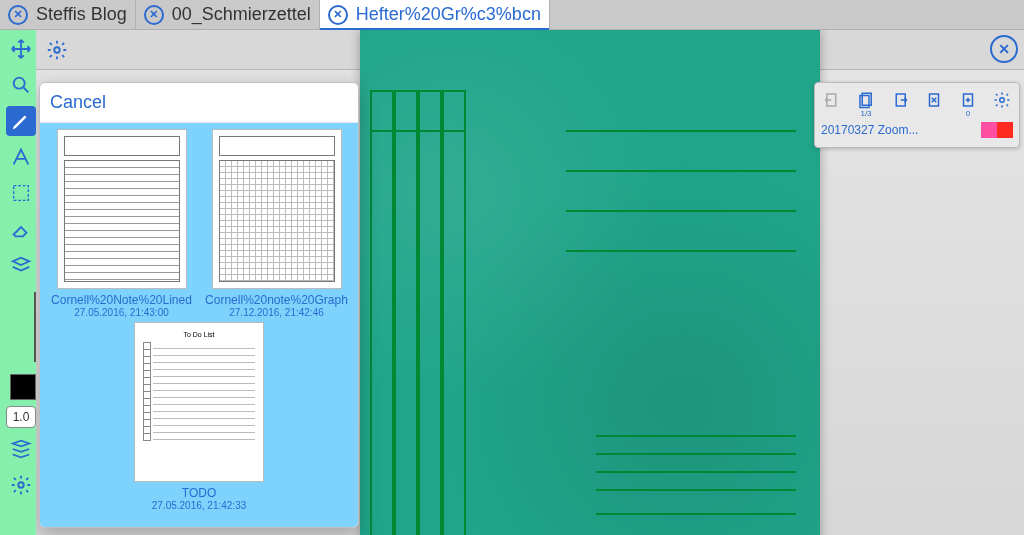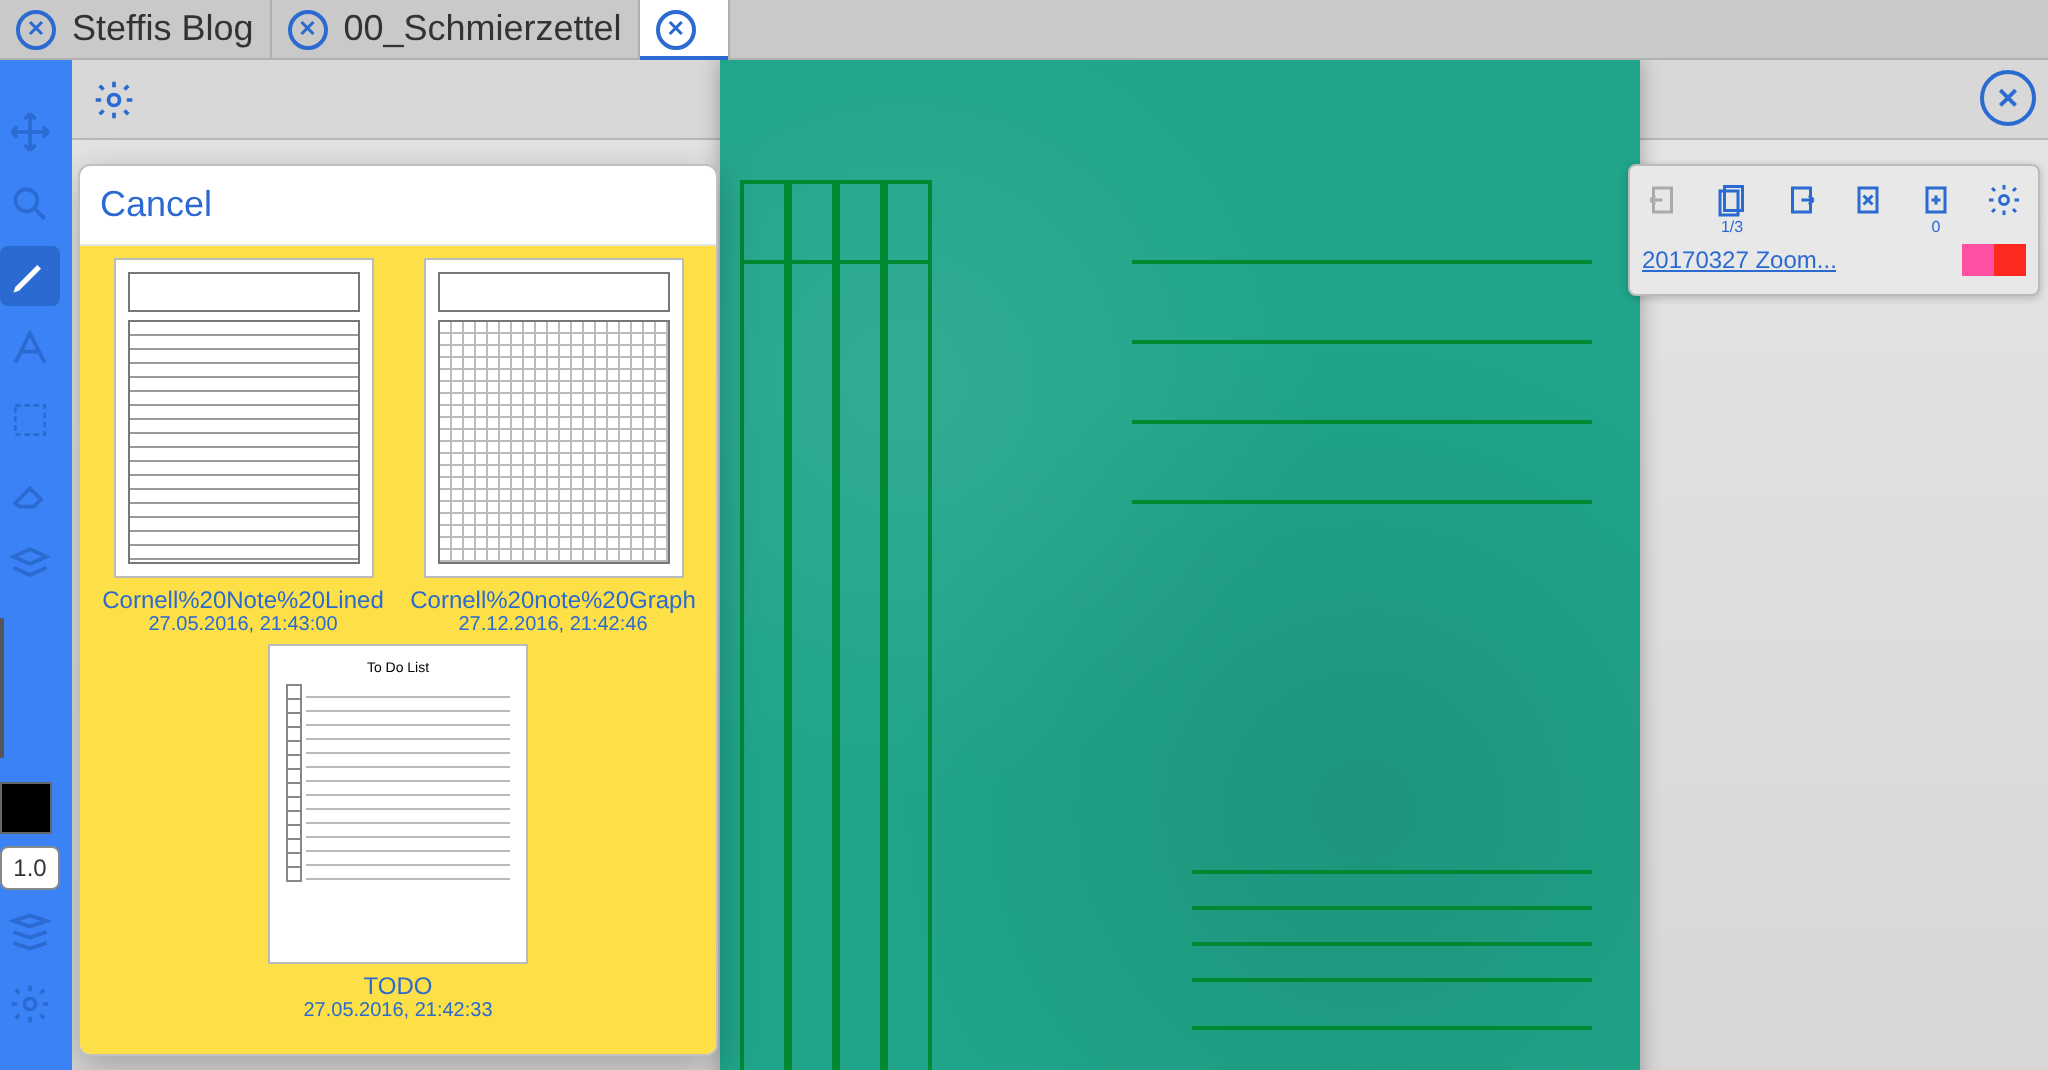--- a/index.html
+++ b/index.html
@@ -10,21 +10,21 @@
   .tab-bar { height: 30px; background: #c9c9c9; display: flex; align-items: stretch; border-bottom: 1px solid #b0b0b0; }
   .tab { display: flex; align-items: center; padding: 0 8px; border-right: 1px solid #b0b0b0; cursor: pointer; position: relative; }
   .tab.active { background: #fff; }
   .tab.active::after { content:""; position:absolute; left:0; right:0; bottom:-1px; height:2px; background:#2a6ad1; }
   .tab .close { width: 20px; height: 20px; border-radius: 50%; border: 2px solid #2a6ad1; display:inline-flex; align-items:center; justify-content:center; color:#2a6ad1; font-size:11px; margin-right:8px; font-weight:bold; background:#c9c9c9; }
   .tab.active .close { background:#fff; }
   .tab-label { font-size:18px; color:#333; }
   .tab.active .tab-label { color:#2a6ad1; }
 
   
-  .left-toolbar { position:absolute; top:30px; left:0; width:36px; bottom:0; background:#3b82f6; display:flex; flex-direction:column; align-items:flex-start; padding-top:21px; gap:6px; }
+  .left-toolbar { position:absolute; top:30px; left:0; width:36px; bottom:0; background:#86efac; display:flex; flex-direction:column; align-items:flex-end; padding-top:4px; gap:6px; }
   .tool-btn { width:30px; height:30px; display:flex; align-items:center; justify-content:center; color:#2a6ad1; cursor:pointer; border-radius:4px; }
   .tool-btn.active { background:#2a6ad1; color:#fff; }
   .tool-btn svg { width:22px; height:22px; }
   .slider-track { width:2px; height:70px; background:#555; margin:6px 0; }
   .swatch { width:26px; height:26px; background:#000; border:1px solid #666; }
   .chip { width:30px; height:22px; border:1px solid #888; border-radius:4px; background:#fff; display:flex; align-items:center; justify-content:center; font-size:12px; color:#333; }
 
   
   .canvas-area { position:absolute; top:30px; left:36px; right:0; bottom:0; background:linear-gradient(#e5e5e5,#d7d7d7); overflow:hidden; }
 
@@ -32,21 +32,21 @@
   .settings-header { position:absolute; top:0; left:0; right:0; height:40px; background:rgba(215,215,215,0.95); display:flex; align-items:center; justify-content:center; border-bottom:1px solid #b8b8b8; }
   .settings-title { font-family: Georgia, serif; font-size:18px; color:#222; }
   .settings-gear { position:absolute; left:6px; top:5px; width:30px; height:30px; color:#2a6ad1; display:flex; align-items:center; justify-content:center; }
   .settings-close { position:absolute; right:6px; top:5px; width:28px; height:28px; border:2px solid #2a6ad1; border-radius:50%; color:#2a6ad1; display:flex; align-items:center; justify-content:center; font-size:14px; font-weight:bold; cursor:pointer; }
 
   
   .popover { position:absolute; top:52px; left:3px; width:320px; height:446px; background:#fff; border:1px solid #c0c0c0; border-radius:6px; box-shadow:0 6px 20px rgba(0,0,0,0.25); overflow:hidden; }
   .popover::before { content:""; position:absolute; top:-9px; left:150px; width:0; height:0; border-left:9px solid transparent; border-right:9px solid transparent; border-bottom:9px solid #fff; }
   .popover-head { height:40px; display:flex; align-items:center; padding:12px 10px; border-bottom:1px solid #e5e5e5; }
   .cancel-btn { color:#2a6ad1; font-size:18px; cursor:pointer; }
-  .popover-body { padding:6px 4px; height:406px; overflow:hidden; display:flex; flex-wrap:wrap; justify-content:space-around; align-content:flex-start; background:#fde047; }
+  .popover-body { padding:6px 4px; height:406px; overflow:hidden; display:flex; flex-wrap:wrap; justify-content:space-around; align-content:flex-start; background:#7dd3fc; }
   .template { width:150px; margin-bottom:4px; text-align:center; cursor:pointer; }
   .thumb { width:130px; height:160px; background:#fff; border:1px solid #bbb; margin:0 auto 4px; position:relative; padding:4px; }
   .tpl-name { color:#2a6ad1; font-size:12px; white-space:nowrap; overflow:hidden; text-overflow:ellipsis; }
   .tpl-date { color:#2a6ad1; font-size:10px; }
 
   
   .thumb.cornell-lined::before { content:""; position:absolute; top:6px; left:6px; right:6px; height:18px; border:1px solid #777; }
   .thumb.cornell-lined::after { content:""; position:absolute; top:30px; left:6px; right:6px; bottom:6px; border:1px solid #777; background:repeating-linear-gradient(to bottom, transparent, transparent 6px, #999 6px, #999 7px); }
   .thumb.cornell-graph::before { content:""; position:absolute; top:6px; left:6px; right:6px; height:18px; border:1px solid #777; }
   .thumb.cornell-graph::after { content:""; position:absolute; top:30px; left:6px; right:6px; bottom:6px; border:1px solid #777; background:repeating-linear-gradient(to bottom, transparent, transparent 5px, #bbb 5px, #bbb 6px), repeating-linear-gradient(to right, transparent, transparent 5px, #bbb 5px, #bbb 6px); }
@@ -68,40 +68,41 @@
   .small-box { border-bottom:2px solid #083; }
 
   
   .float-panel { position:absolute; top:52px; right:4px; width:206px; height:66px; background:#e8e8e8; border:1px solid #bbb; border-radius:4px; box-shadow:0 1px 4px rgba(0,0,0,0.2); padding:4px 6px; }
   .fp-top { display:flex; gap:6px; align-items:center; justify-content:space-between; }
   .fp-btn { width:22px; height:22px; display:flex; align-items:flex-end; justify-content:center; color:#2a6ad1; cursor:pointer; position:relative; }
   .fp-btn.disabled { color:#aaa; cursor:default; }
   .fp-btn svg { width:18px; height:18px; }
   .fp-sub { font-size:8px; color:#2a6ad1; position:absolute; bottom:-9px; left:0; right:0; text-align:center; }
   .fp-bottom { display:flex; align-items:center; justify-content:space-between; margin-top:13px; }
-  .fp-label { color:#2a6ad1; font-size:12px; white-space:nowrap; overflow:hidden; text-overflow:ellipsis; max-width:150px;text-decoration:underline; }
+  .fp-label { color:#2a6ad1; font-size:12px; white-space:nowrap; overflow:hidden; text-overflow:ellipsis; max-width:150px; }
   .fp-colors { display:flex; }
   .fp-sw { width:16px; height:16px; }
 </style>
 </head>
 <body>
 
 <div class="app">
 
   <div class="tab-bar">
     <div class="tab">
       <span class="close">✕</span>
       <span class="tab-label">Steffis Blog</span>
     </div>
     <div class="tab">
       <span class="close">✕</span>
       <span class="tab-label">00_Schmierzettel</span>
     </div>
     <div class="tab active">
       <span class="close">✕</span>
+      <span class="tab-label">Hefter%20Gr%c3%bcn</span>
     </div>
   </div>
 
   <div class="left-toolbar">
     <div class="tool-btn">
         <svg viewBox="0 0 24 24" fill="none" stroke="currentColor" stroke-width="2">
           <path d="M12 2v20M2 12h20M12 2l-3 3M12 2l3 3M12 22l-3-3M12 22l3-3M2 12l3-3M2 12l3 3M22 12l-3-3M22 12l-3 3"></path>
         </svg>
       </div>
     <div class="tool-btn">

